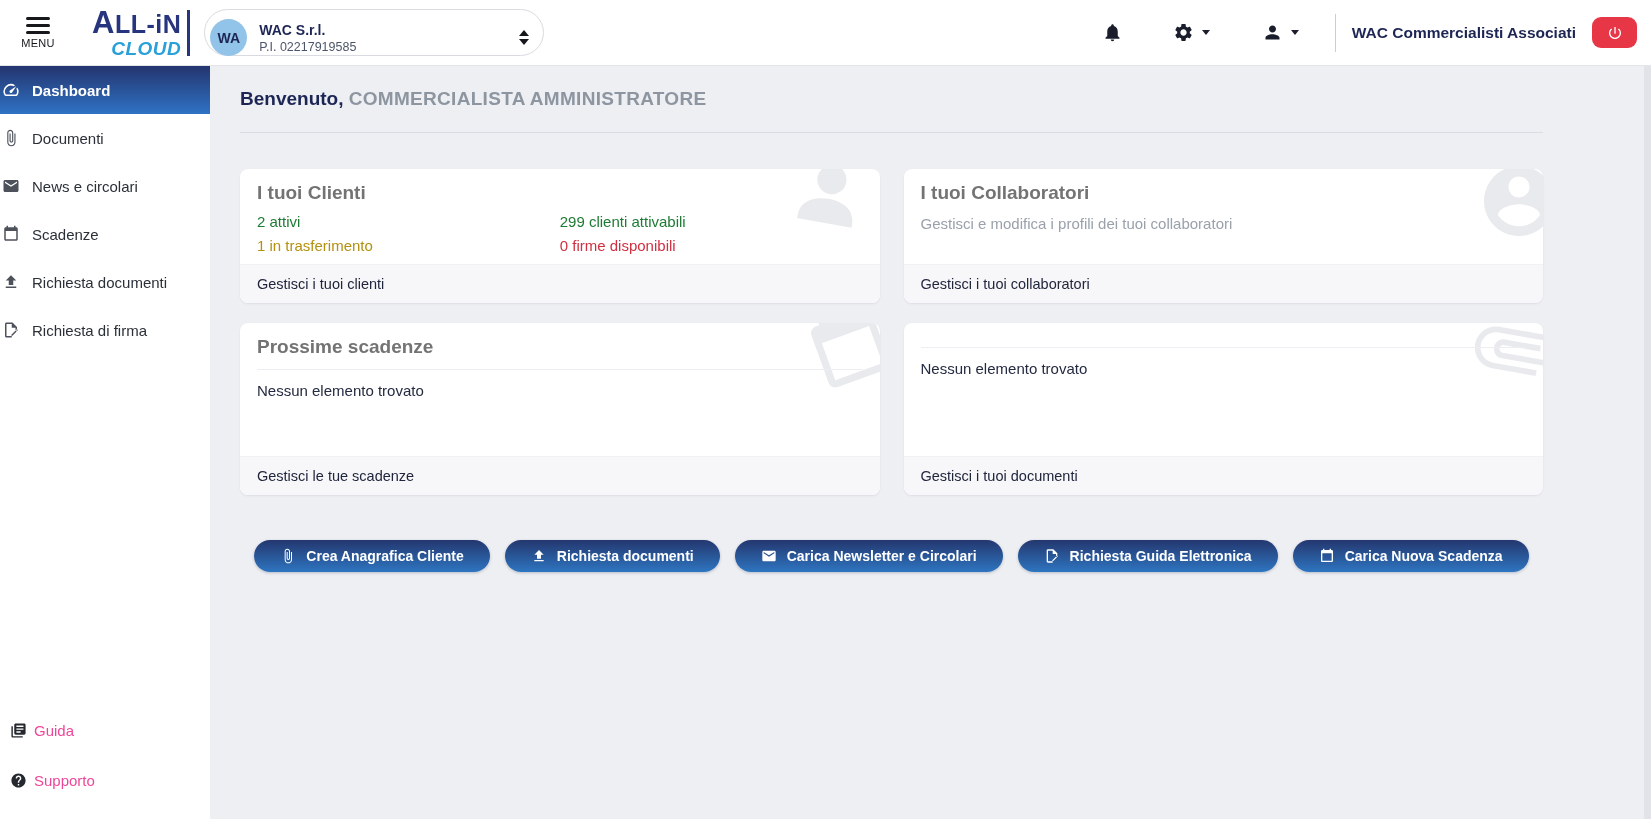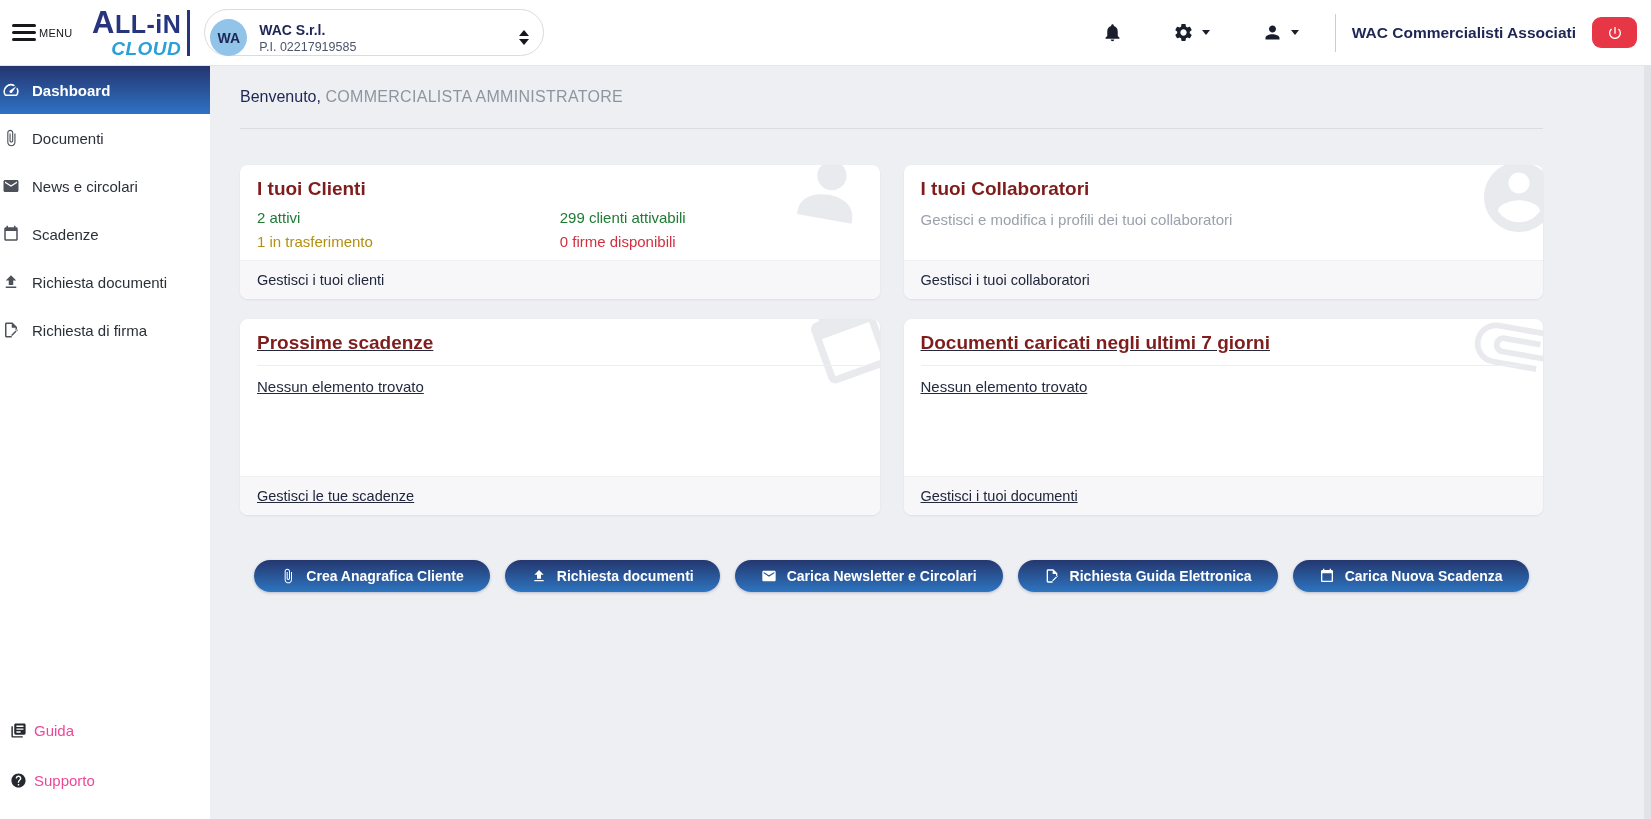--- a/index.html
+++ b/index.html
@@ -2,21 +2,21 @@
 <html><head>
 <meta charset="utf-8">
 <style>
   * { margin:0; padding:0; box-sizing:border-box; }
   html,body { width:1651px; height:819px; overflow:hidden; }
   body { font-family:"Liberation Sans", sans-serif; background:#edeff3; color:#23283b; }
   .app { width:1651px; height:819px; display:flex; flex-direction:column; position:relative; }
 
   
   .header { height:66px; background:#ffffff; display:flex; align-items:center; padding:0 14px 0 12px; border-bottom:1px solid #e4e5e9; flex:0 0 66px; z-index:5; }
-  .menu-block { width:52px; display:flex; flex-direction:row; align-items:center; gap:3px; cursor:pointer; }
+  .menu-block { width:52px; display:flex; flex-direction:column; align-items:center; gap:3px; cursor:pointer; }
   .hamburger { display:flex; flex-direction:column; gap:4px; }
   .hamburger span { width:24px; height:3px; background:#16181c; border-radius:2px; }
   .menu-label { font-size:11px; color:#16181c; letter-spacing:.3px; }
   .logo { margin-left:28px; display:flex; flex-direction:column; align-items:flex-end; line-height:1; }
   .logo-top { font-size:25px; font-weight:bold; color:#27357e; letter-spacing:.5px; }
   .logo-top .big-a { font-size:31px; }
   .logo-bottom { font-size:19px; font-weight:bold; font-style:italic; color:#2aa0d8; margin-top:1px; letter-spacing:.5px; }
   .logo-bar { width:3px; height:46px; background:#27357e; margin-left:6px; }
   .company-select { margin-left:14px; width:340px; height:47px; border:1px solid #d9dbe0; border-radius:24px; background:#fff; display:flex; align-items:center; padding:10px 14px 0 5px; cursor:pointer; }
   .avatar { width:37px; height:37px; border-radius:50%; background:#92c4e9; color:#1d2554; font-weight:bold; font-size:14px; display:flex; align-items:center; justify-content:center; flex:0 0 37px; }
@@ -45,30 +45,30 @@
   .side-item { height:48px; display:flex; align-items:center; gap:12px; padding:0 10px 0 2px; font-size:15px; color:#2b3038; cursor:pointer; }
   .side-item svg { width:18px; height:18px; color:#4d525a; flex:0 0 18px; }
   .side-item.active { background:linear-gradient(180deg,#24356f 0%,#2f72c4 100%); color:#ffffff; font-weight:bold; }
   .side-item.active svg { color:#ffffff; }
   .side-footer { margin-top:auto; }
   .side-foot-item { height:50px; display:flex; align-items:center; gap:7px; padding-left:10px; font-size:15px; color:#ec4899; cursor:pointer; }
   .side-foot-item svg { width:17px; height:17px; color:#25292f; }
 
   
   .main { flex:1; background:#edeff3; padding:22px 108px 0 30px; position:relative; overflow:hidden; }
-  .welcome { font-size:16px; font-weight:normal; }
+  .welcome { font-size:19px; font-weight:bold; }
   .welcome .prefix { color:#1d2554; }
   .welcome .who { color:#8d96a0; letter-spacing:.3px; }
   .heading-divider { border:none; border-top:1px solid #d9dce2; margin-top:22px; }
   .cards { display:grid; grid-template-columns:1fr 1fr; column-gap:24px; row-gap:20px; margin-top:36px; }
   .card { background:#ffffff; border-radius:8px; box-shadow:0 1px 2px rgba(20,30,60,.08); display:flex; flex-direction:column; position:relative; overflow:hidden; }
   .card.small { height:134px; }
-  .card.tall { height:196px;text-decoration:underline; }
+  .card.tall { height:172px; }
   .card-body { padding:13px 17px 8px 17px; flex:1; position:relative; z-index:1; }
-  .card-title { font-size:19px; font-weight:bold; color:#7f1d1d; }
+  .card-title { font-size:19px; font-weight:bold; color:#737373; }
   .title-rule { border:none; border-top:1px solid #eceef1; margin:11px 0 12px 0; }
   .stats { display:grid; grid-template-columns:1fr 1fr; margin-top:9px; row-gap:7px; font-size:15px; }
   .stat-green { color:#1e7b34; }
   .stat-yellow { color:#b3900f; }
   .stat-red { color:#d03040; }
   .card-sub { color:#9aa1ab; font-size:15px; margin-top:11px; }
   .empty-text { font-size:15px; color:#242a40; }
   .card-footer { background:#f7f7f9; padding:11px 17px; font-size:14.5px; color:#20263c; border-top:1px solid #f0f1f3; cursor:pointer; position:relative; z-index:1; }
   .watermark { position:absolute; color:#e9eaed; z-index:0; }
   .wm-person { top:-14px; right:12px; transform:rotate(10deg); }
@@ -266,21 +266,20 @@
           <div class="card-footer">Gestisci le tue scadenze</div>
         </section>
 
         <section class="card tall">
           <div class="watermark wm-clip">
             <svg viewBox="0 0 24 24" fill="currentColor">
                 <path d="M16.5 6v11.5c0 2.21-1.79 4-4 4s-4-1.79-4-4V5c0-1.38 1.12-2.5 2.5-2.5s2.5 1.12 2.5 2.5v10.5c0 .55-.45 1-1 1s-1-.45-1-1V6H10v9.5c0 1.38 1.12 2.5 2.5 2.5s2.5-1.12 2.5-2.5V5c0-2.21-1.79-4-4-4S7 2.79 7 5v12.5c0 3.04 2.46 5.5 5.5 5.5s5.5-2.46 5.5-5.5V6h-1.5z"></path>
               </svg>
           </div>
           <div class="card-body">
-            <div class="card-title">Documenti caricati negli ultimi 7 giorni</div>
             <hr class="title-rule">
             <div class="empty-text">Nessun elemento trovato</div>
           </div>
           <div class="card-footer">Gestisci i tuoi documenti</div>
         </section>
       </div>
 
       <div class="actions">
         <button class="action-btn">
           <svg viewBox="0 0 24 24" fill="currentColor">

